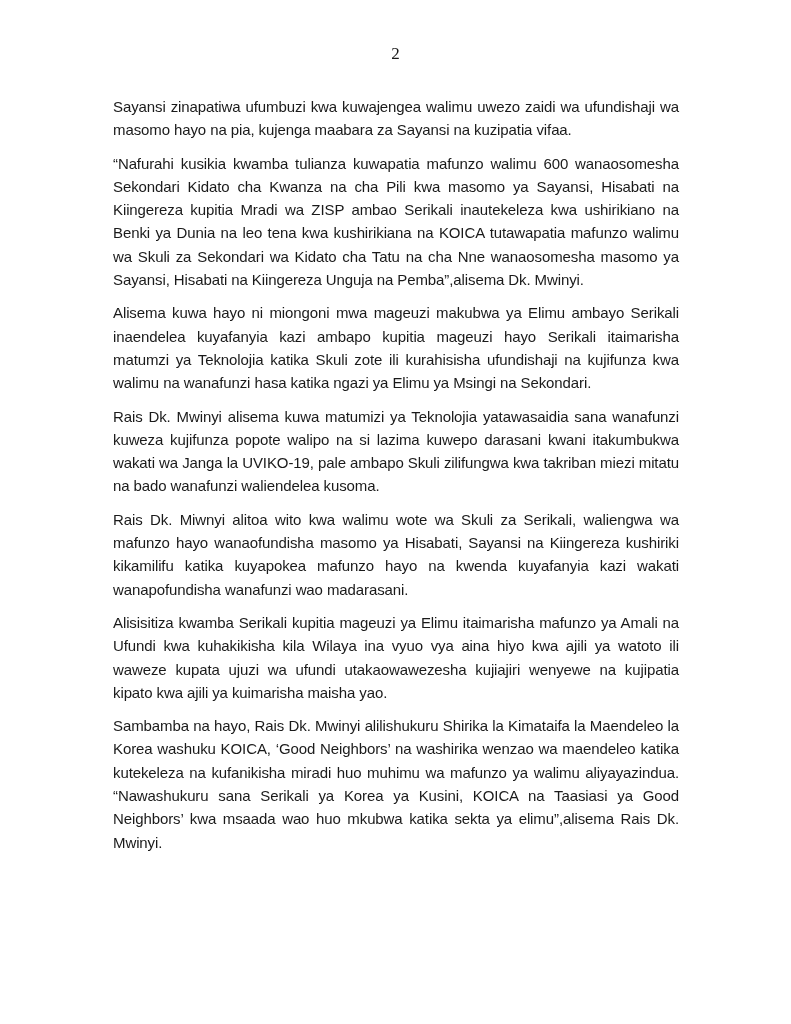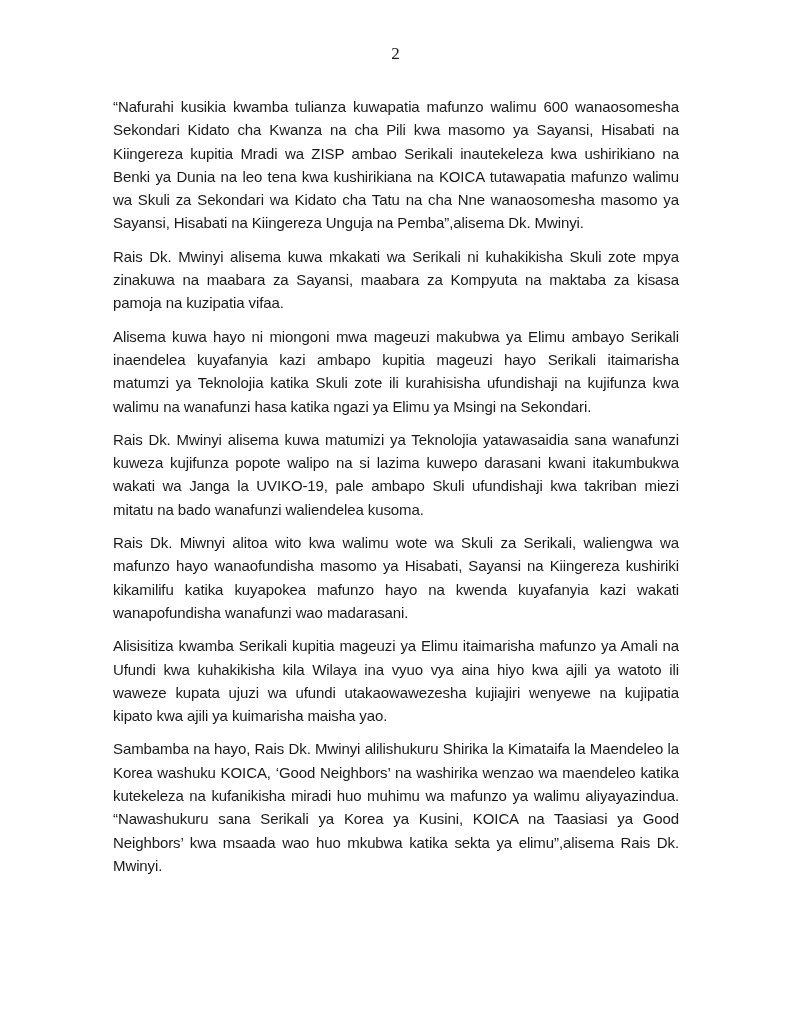--- a/index.html
+++ b/index.html
@@ -42,21 +42,21 @@
     color: #1a1a1a;
   }
 </style>
 </head>
 <body>
 
 <div class="page">
   <div class="page-number">2</div>
 
   <div class="content">
+    <p>Sayansi zinapatiwa ufumbuzi kwa kuwajengea walimu uwezo zaidi wa ufundishaji wa masomo hayo na pia, kujenga maabara za Sayansi na kuzipatia vifaa.</p>
     <p>“Nafurahi kusikia kwamba tulianza kuwapatia mafunzo walimu 600 wanaosomesha Sekondari Kidato cha Kwanza na cha Pili kwa masomo ya Sayansi, Hisabati na Kiingereza kupitia Mradi wa ZISP ambao Serikali inautekeleza kwa ushirikiano na Benki ya Dunia na leo tena kwa kushirikiana na KOICA tutawapatia mafunzo walimu wa Skuli za Sekondari wa Kidato cha Tatu na cha Nne wanaosomesha masomo ya Sayansi, Hisabati na Kiingereza Unguja na Pemba”,alisema Dk. Mwinyi.</p>
-    <p>Rais Dk. Mwinyi alisema kuwa mkakati wa Serikali ni kuhakikisha Skuli zote mpya zinakuwa na maabara za Sayansi, maabara za Kompyuta na maktaba za kisasa pamoja na kuzipatia vifaa.</p>
     <p>Alisema kuwa hayo ni miongoni mwa mageuzi makubwa ya Elimu ambayo Serikali inaendelea kuyafanyia kazi ambapo kupitia mageuzi hayo Serikali itaimarisha matumzi ya Teknolojia katika Skuli zote ili kurahisisha ufundishaji na kujifunza kwa walimu na wanafunzi hasa katika ngazi ya Elimu ya Msingi na Sekondari.</p>
-    <p>Rais Dk. Mwinyi alisema kuwa matumizi ya Teknolojia yatawasaidia sana wanafunzi kuweza kujifunza popote walipo na si lazima kuwepo darasani kwani itakumbukwa wakati wa Janga la UVIKO-19, pale ambapo Skuli ufundishaji kwa takriban miezi mitatu na bado wanafunzi waliendelea kusoma.</p>
+    <p>Rais Dk. Mwinyi alisema kuwa matumizi ya Teknolojia yatawasaidia sana wanafunzi kuweza kujifunza popote walipo na si lazima kuwepo darasani kwani itakumbukwa wakati wa Janga la UVIKO-19, pale ambapo Skuli zilifungwa kwa takriban miezi mitatu na bado wanafunzi waliendelea kusoma.</p>
     <p>Rais Dk. Miwnyi alitoa wito kwa walimu wote wa Skuli za Serikali, waliengwa wa mafunzo hayo wanaofundisha masomo ya Hisabati, Sayansi na Kiingereza kushiriki kikamilifu katika kuyapokea mafunzo hayo na kwenda kuyafanyia kazi wakati wanapofundisha wanafunzi wao madarasani.</p>
     <p>Alisisitiza kwamba Serikali kupitia mageuzi ya Elimu itaimarisha mafunzo ya Amali na Ufundi kwa kuhakikisha kila Wilaya ina vyuo vya aina hiyo kwa ajili ya watoto ili waweze kupata ujuzi wa ufundi utakaowawezesha kujiajiri wenyewe na kujipatia kipato kwa ajili ya kuimarisha maisha yao.</p>
     <p>Sambamba na hayo, Rais Dk. Mwinyi alilishukuru Shirika la Kimataifa la Maendeleo la Korea washuku KOICA, ‘Good Neighbors’ na washirika wenzao wa maendeleo katika kutekeleza na kufanikisha miradi huo muhimu wa mafunzo ya walimu aliyayazindua. “Nawashukuru sana Serikali ya Korea ya Kusini, KOICA na Taasiasi ya Good Neighbors’ kwa msaada wao huo mkubwa katika sekta ya elimu”,alisema Rais Dk. Mwinyi.</p>
   </div>
 </div>
 
 </body></html>

